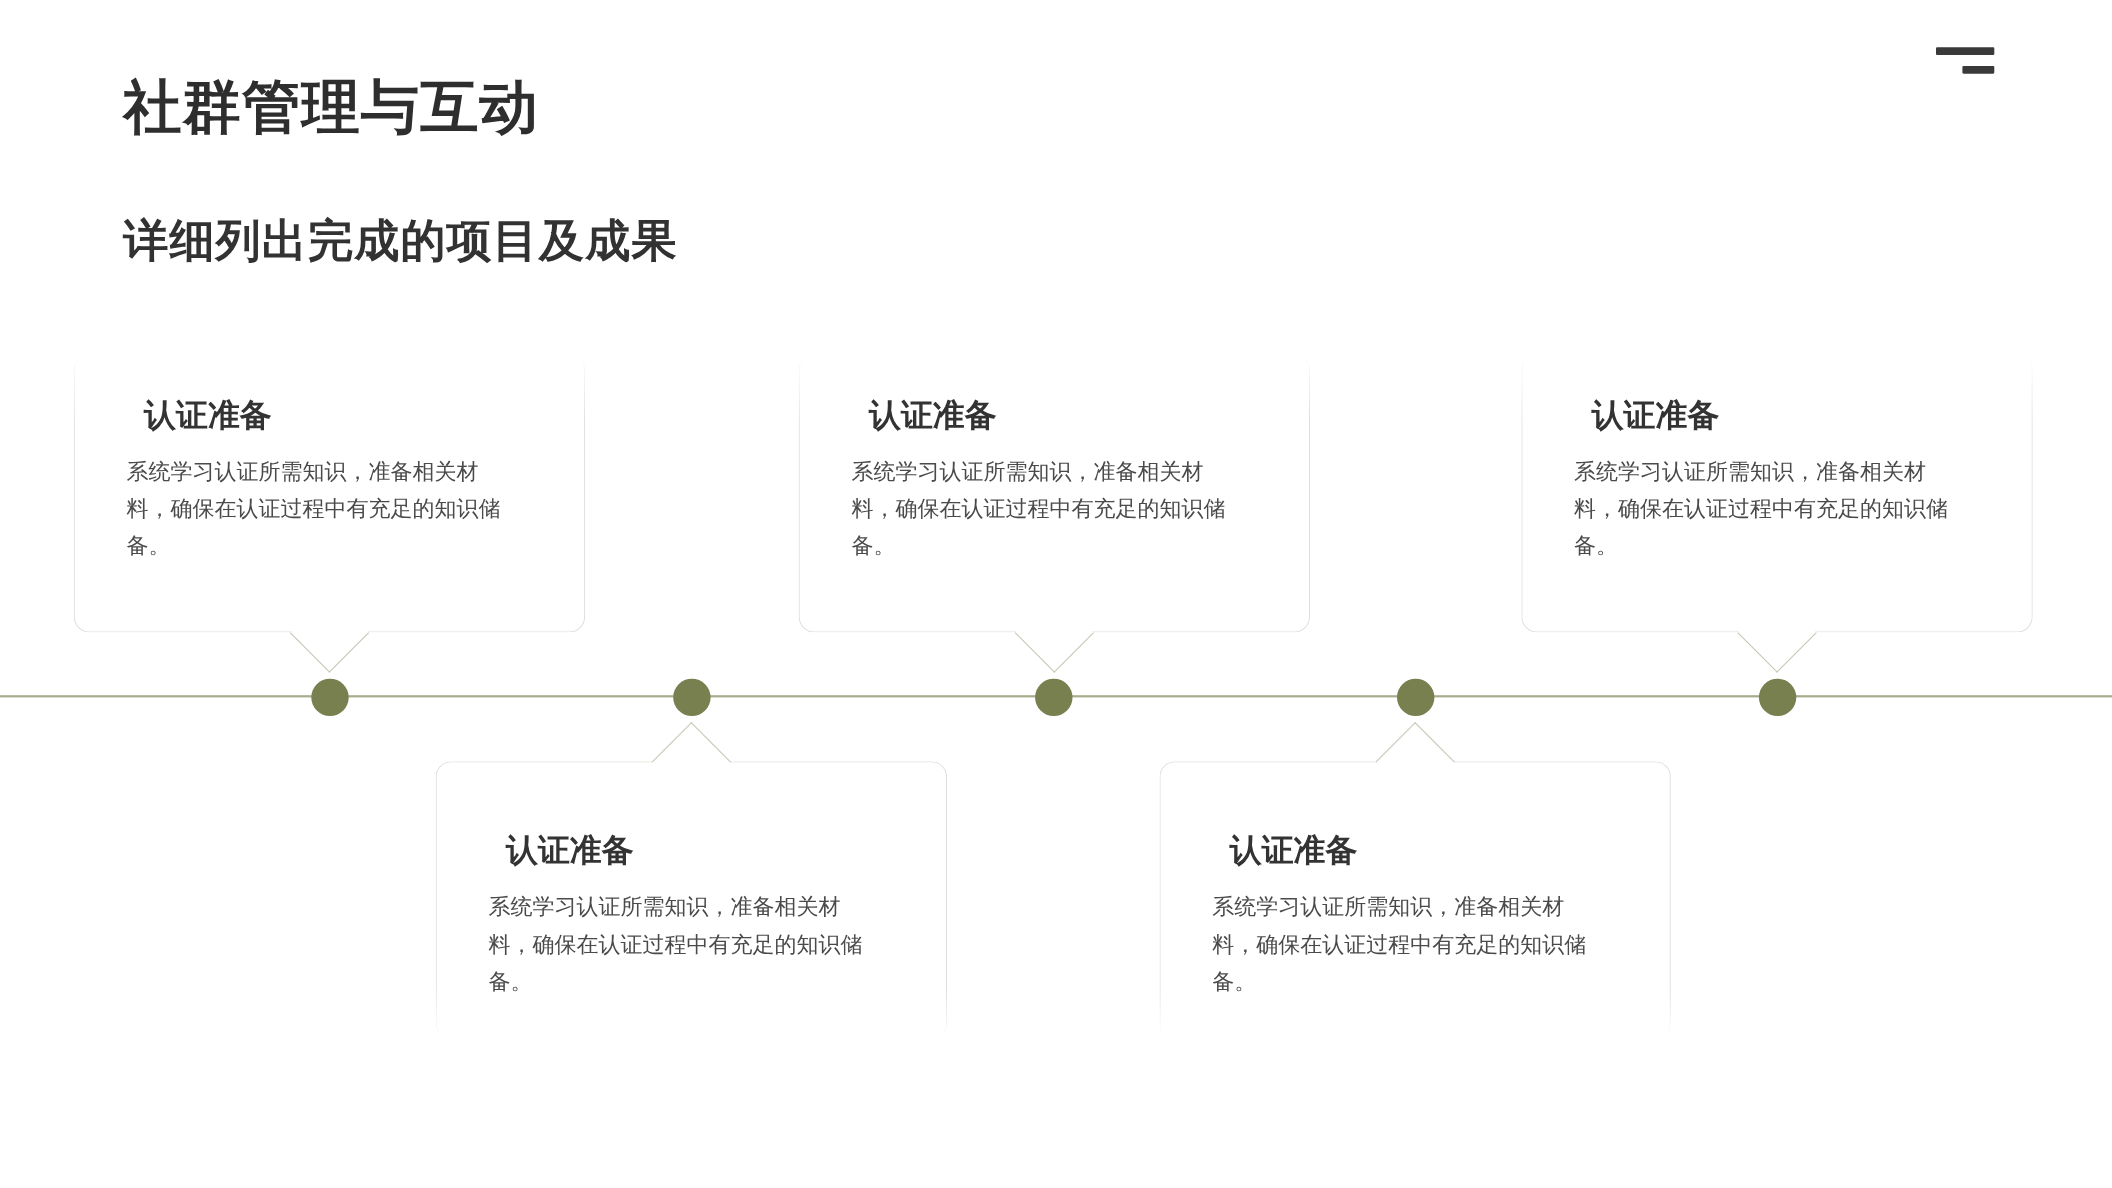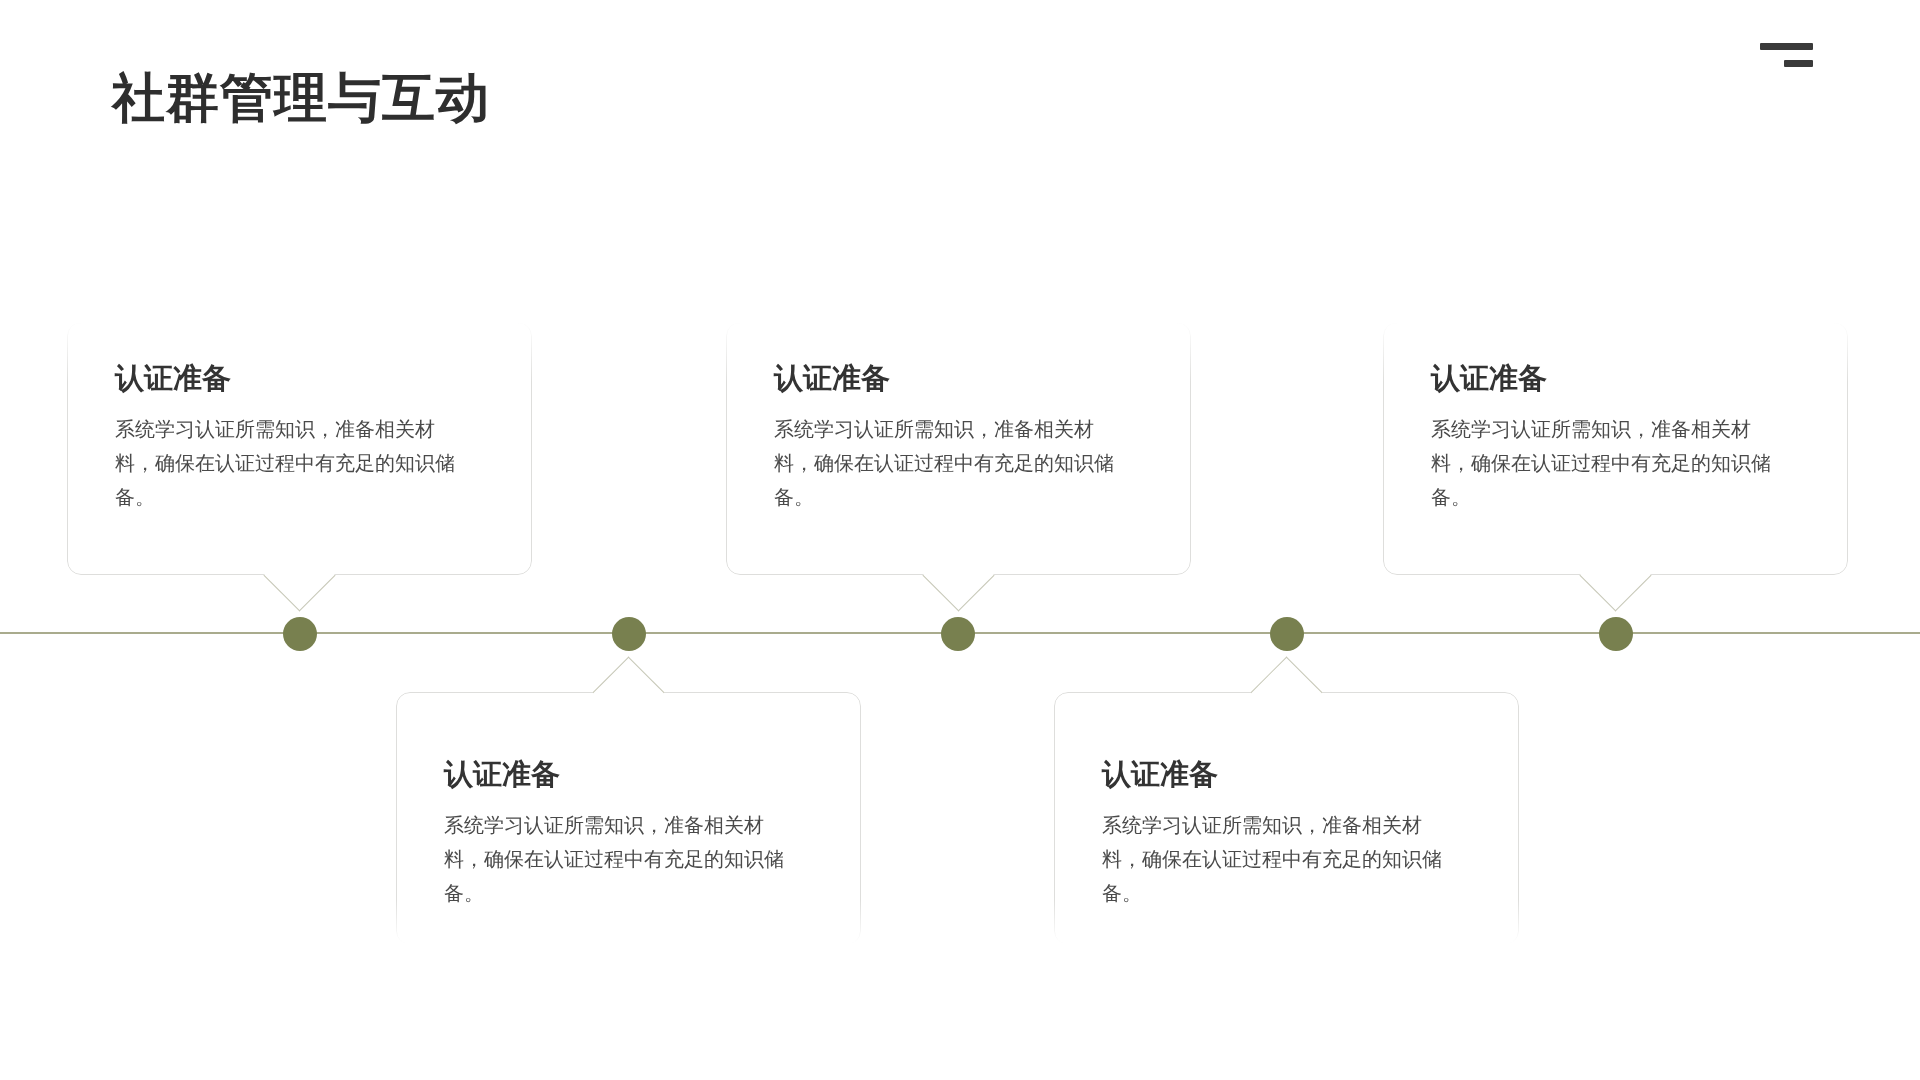--- a/index.html
+++ b/index.html
@@ -75,36 +75,37 @@
   .card.top .tail{
     top:228px;
     border-right:1.5px solid #c6c7b6;border-bottom:1.5px solid #c6c7b6;
   }
   .card.bottom .tail{
     top:-25px;
     border-left:1.5px solid #c6c7b6;border-top:1.5px solid #c6c7b6;
   }
 
   .card-title{
-    position:relative;z-index:2;margin:0;padding:0 48px;
+    position:relative;z-index:2;margin:0;padding:0 64px;
     font-size:29px;font-weight:700;color:#333333;line-height:1.3;
   }
   .card.top .card-title{padding-top:38px;}
   .card.bottom .card-title{padding-top:64px;}
   .card-body{
     position:relative;z-index:2;margin:14px 48px 0;width:356px;
     font-size:20px;color:#4a4a4a;line-height:34px;
   }
 </style>
 </head>
 <body>
 
 <div class="slide">
 
   <h1 class="title">社群管理与互动</h1>
+  <h2 class="subtitle">详细列出完成的项目及成果</h2>
 
   <div class="menu-icon">
     <div class="bar1"></div>
     <div class="bar2"></div>
   </div>
 
   <div class="timeline-line"></div>
 
   <div class="dot d1"></div>
   <div class="dot d2"></div>

